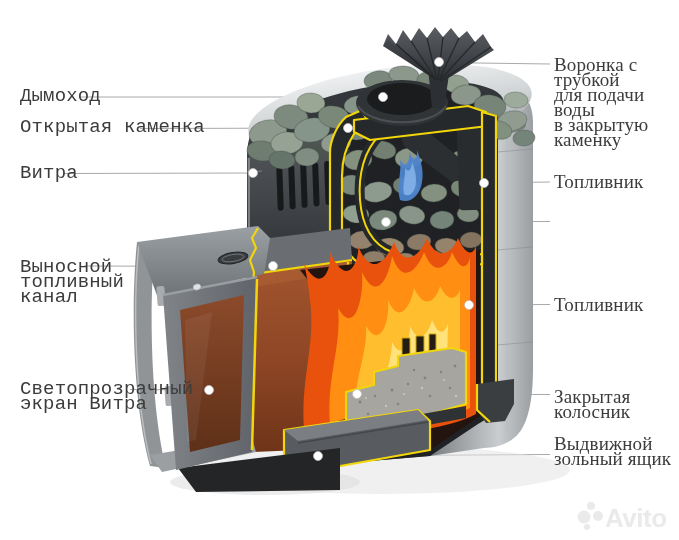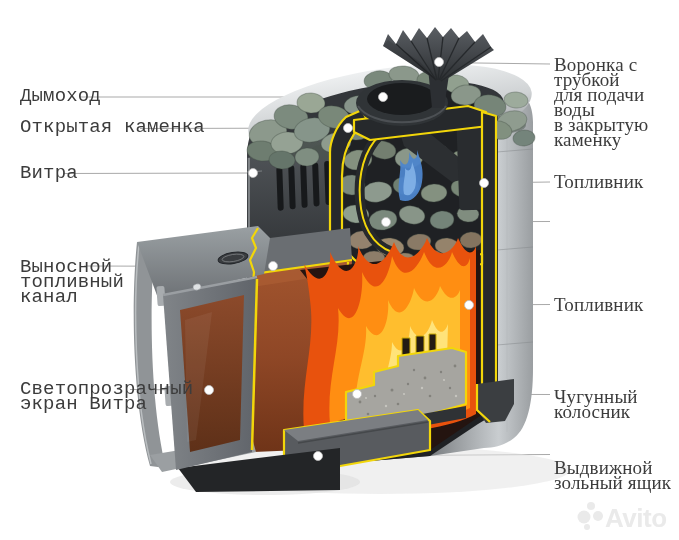--- a/index.html
+++ b/index.html
@@ -332,18 +332,18 @@
 канал</div>
   <div class="lbl left" style="top:382px">Светопрозрачный
 экран Витра</div>
 
   <div class="lbl right" style="top:57px">Воронка с трубкой
 для подачи воды
 в закрытую
 каменку</div>
   <div class="lbl right" style="top:174px">Топливник</div>
   <div class="lbl right" style="top:297px">Топливник</div>
-  <div class="lbl right" style="top:389px">Чугунный
+  <div class="lbl right" style="top:389px">Закрытая
 колосник</div>
-  <div class="lbl right" style="top:460px">Выдвижной
+  <div class="lbl right" style="top:436px">Выдвижной
 зольный ящик</div>
 
 </div>
 
 </body></html>

